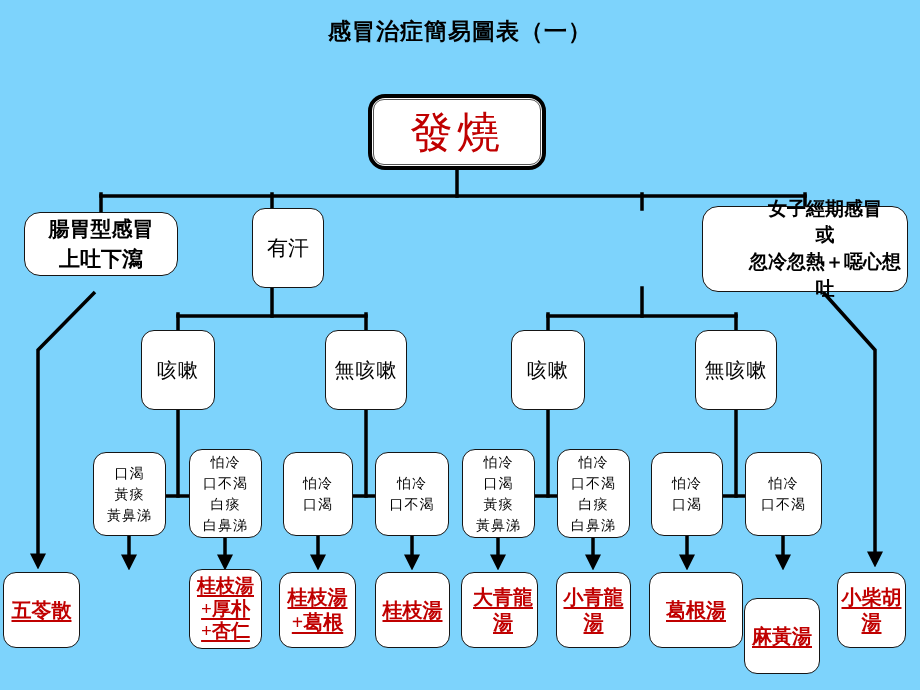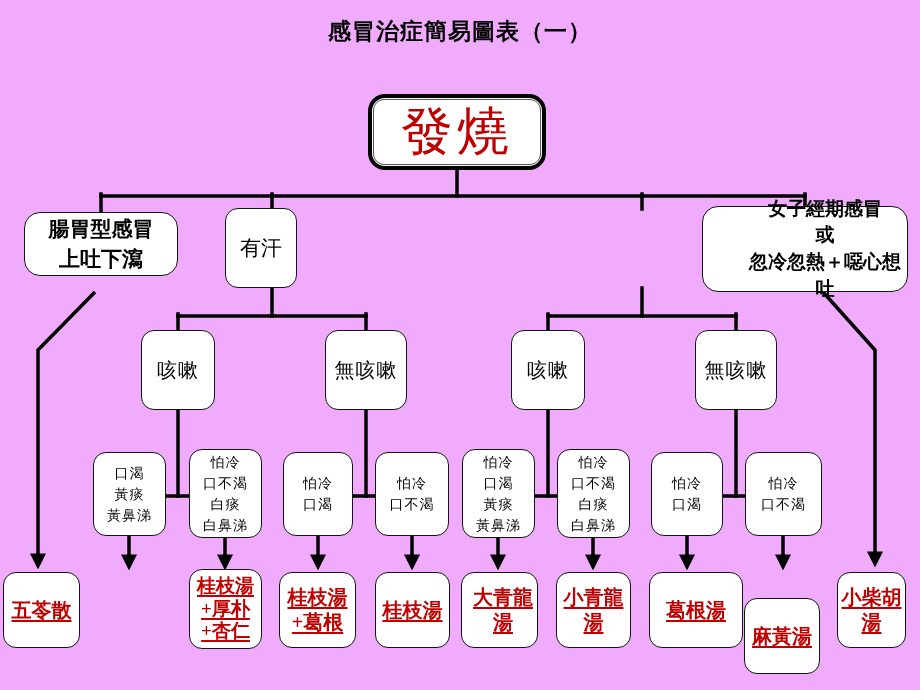--- a/index.html
+++ b/index.html
@@ -1,31 +1,31 @@
 <!DOCTYPE html>
 <html style="--accent_red: #c00000; --line: #000000; --background: #ffffff;"><head>
 <meta charset="utf-8">
 <style>
   html,body{margin:0;padding:0;background:#fff;}
   .canvas{
-    position:relative;width:920px;height:690px;background:#f0abfc;overflow:hidden;
+    position:relative;width:920px;height:690px;background:#7dd3fc;overflow:hidden;
     font-family:"Liberation Serif","DejaVu Serif",serif;color:#000;
   }
   .page-title{
     position:absolute;top:16px;left:0;width:100%;text-align:center;
     font-size:23px;font-weight:bold;letter-spacing:1px;
   }
   .node{
     position:absolute;display:flex;align-items:center;justify-content:center;
     text-align:center;background:#fff;border:1.6px solid #151515;border-radius:13px;
     white-space:pre-line;line-height:1.45;box-sizing:border-box;
   }
   .root-node{
     border:4px solid #000;border-radius:17px;
-    font-size:52px;color:var(--accent_red,#c00000);letter-spacing:4px;line-height:1;
+    font-size:43px;color:var(--accent_red,#c00000);letter-spacing:4px;line-height:1;
   }
   .root-node::after{
     content:"";position:absolute;inset:1px;border:1px solid #555;border-radius:11px;pointer-events:none;
   }
   .lv2{font-size:21px;}
   .bold{font-weight:bold;}
   .menses{font-size:19px;line-height:1.4;border-radius:16px;padding-left:40px;}
   .gi{border-radius:16px;}
   .cough{font-size:20px;letter-spacing:1px;}
   .symptom{font-size:14px;line-height:1.5;letter-spacing:1px;}
@@ -88,21 +88,21 @@
       <path d="M823 292 L875 350 V553" marker-end="url(#arrow)"></path>
     </g>
   </svg>
 
   <div class="page-title">感冒治症簡易圖表（一）</div>
 
   <div class="node root-node" style="left:368px;top:94px;width:178px;height:76px;">發燒</div>
 
   <div class="node lv2 bold gi" style="left:24px;top:212px;width:154px;height:64px;">腸胃型感冒
 上吐下瀉</div>
-  <div class="node lv2" style="left:225px;top:208px;width:72px;height:80px;">有汗</div>
+  <div class="node lv2" style="left:252px;top:208px;width:72px;height:80px;">有汗</div>
   <div class="node bold menses" style="left:702px;top:206px;width:206px;height:86px;">女子經期感冒
 或
 忽冷忽熱＋噁心想吐</div>
 
   <div class="node cough" style="left:141px;top:330px;width:74px;height:80px;">咳嗽</div>
   <div class="node cough" style="left:325px;top:330px;width:82px;height:80px;">無咳嗽</div>
   <div class="node cough" style="left:511px;top:330px;width:74px;height:80px;">咳嗽</div>
   <div class="node cough" style="left:695px;top:330px;width:82px;height:80px;">無咳嗽</div>
 
   <div class="node symptom" style="left:93px;top:452px;width:73px;height:84px;">口渴

